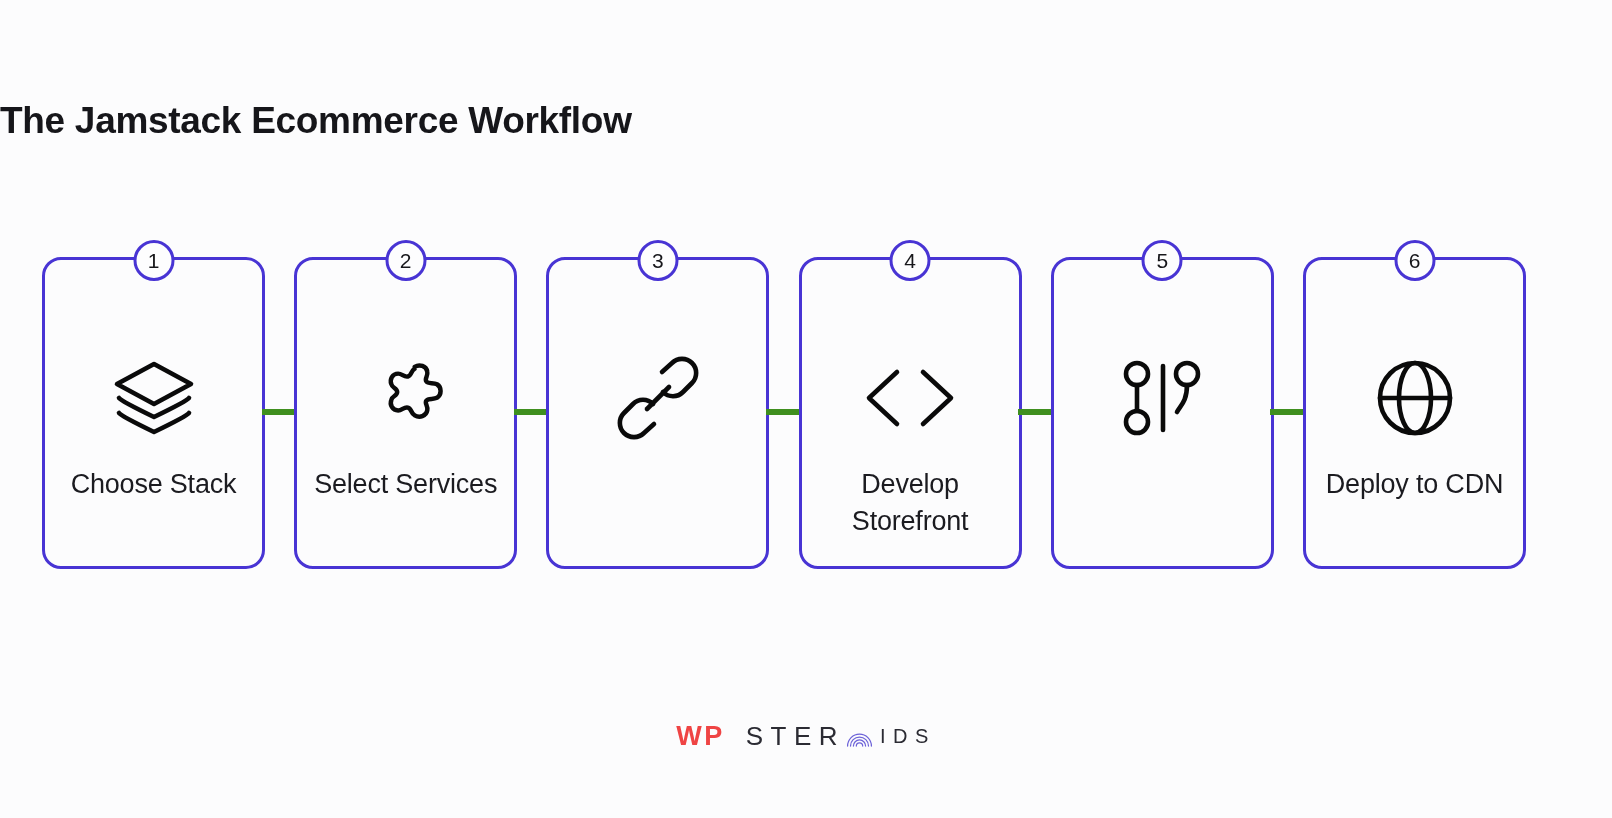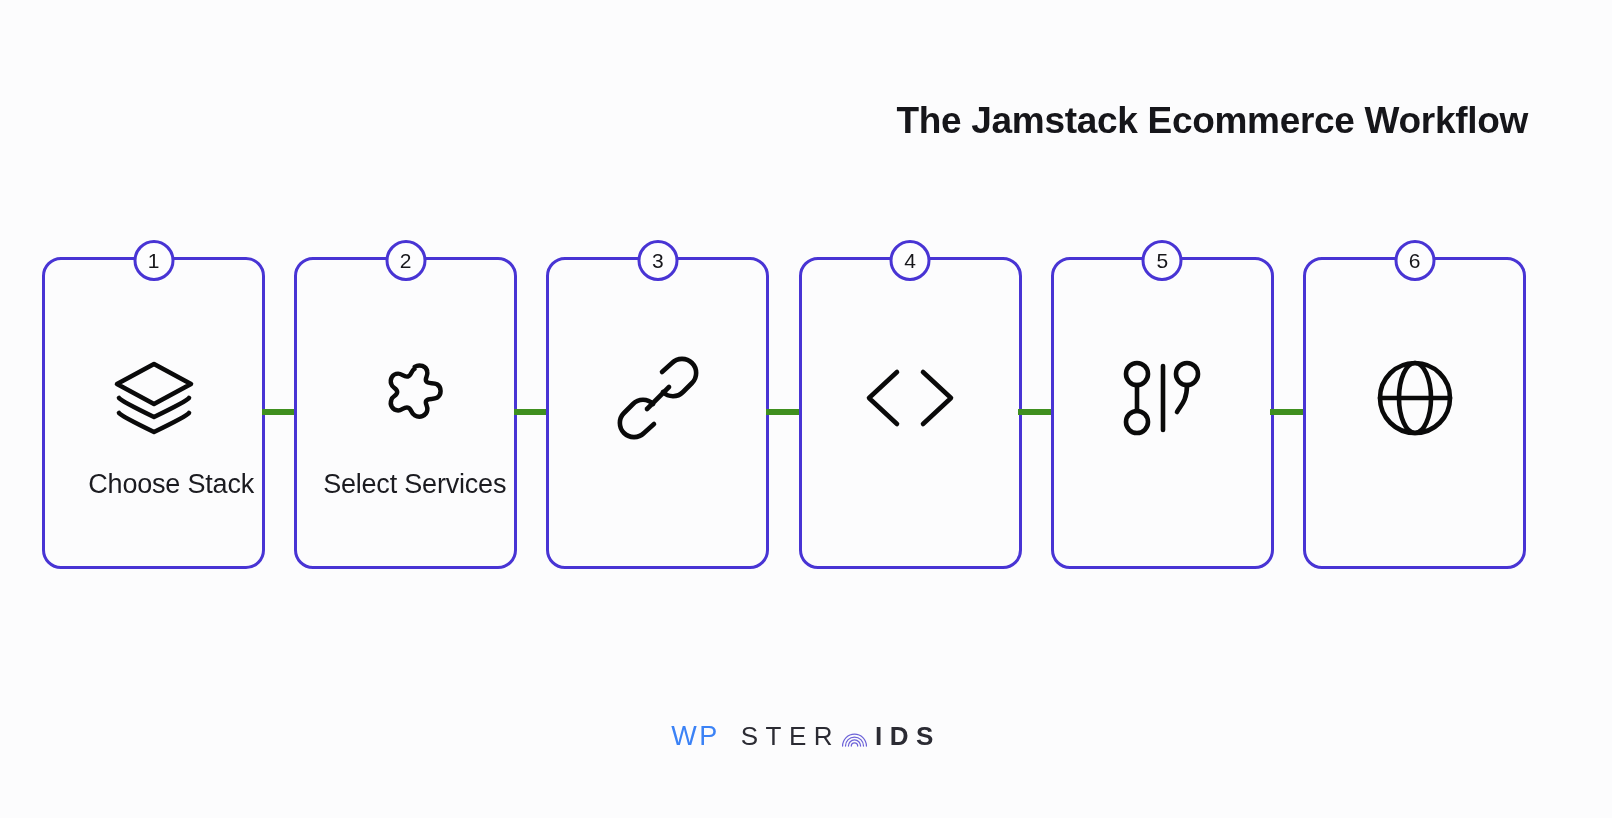--- a/index.html
+++ b/index.html
@@ -19,21 +19,21 @@
     position: absolute;
     inset: 0;
   }
 
   
   .title {
     position: absolute;
     top: 100px;
     left: 0;
     width: 1528px;
-    text-align: right;
+    text-align: left;
     font-size: 37px;
     font-weight: bold;
     letter-spacing: -0.3px;
     color: #16161a;
     white-space: nowrap;
   }
 
   
   .cards-row {
     position: absolute;
@@ -98,21 +98,21 @@
     display: block;
   }
 
   .card-label {
     position: absolute;
     top: 206px;
     left: 0;
     width: 100%;
     padding: 0 8px;
     box-sizing: border-box;
-    text-align: right;
+    text-align: center;
     font-size: 27px;
     line-height: 37px;
     color: #1b1b20;
     letter-spacing: -0.2px;
   }
 
   .connector {
     position: absolute;
     top: 155px;
     left: 50%;
@@ -128,41 +128,41 @@
     top: 718px;
     left: 0;
     width: 1612px;
     display: flex;
     align-items: center;
     justify-content: center;
     height: 36px;
   }
   .logo-wp {
     font-size: 27px;
-    font-weight: normal;
+    font-weight: bold;
     letter-spacing: 2.5px;
-    color: #3b82f6;
+    color: #ef4444;
   }
   .logo-ster {
     font-size: 26px;
     font-weight: 300;
     letter-spacing: 7.5px;
     color: #2b2b33;
     margin-left: 21px;
   }
   .logo-mark {
     width: 27px;
     height: 27px;
     margin: 0 4px 0 1px;
     position: relative;
     top: 1px;
   }
   .logo-ids {
-    font-size: 26px;
-    font-weight: 700;
+    font-size: 20px;
+    font-weight: 400;
     letter-spacing: 7.5px;
     color: #2b2b33;
     margin-left: 3px;
   }
 </style>
 </head>
 <body>
 
 <div class="infographic">
 
@@ -238,20 +238,21 @@
 
     <div class="step">
       <div class="card">
         <div class="badge">4</div>
         <div class="icon-wrap">
           <svg width="94" height="64" viewBox="0 0 94 64" fill="none" stroke="#0a0a0a" stroke-width="4.6" stroke-linecap="round" stroke-linejoin="round">
             <path d="M34 6 L6 32 L34 58"></path>
             <path d="M60 6 L88 32 L60 58"></path>
           </svg>
         </div>
+        <div class="card-label">Develop Storefront</div>
       </div>
     </div>
 
     <div class="connector-cell">
       <div class="connector"></div>
     </div>
 
     <div class="step">
       <div class="card">
         <div class="badge">5</div>
@@ -275,20 +276,21 @@
     <div class="step">
       <div class="card">
         <div class="badge">6</div>
         <div class="icon-wrap">
           <svg width="82" height="82" viewBox="0 0 82 82" fill="none" stroke="#0a0a0a" stroke-width="4.6" stroke-linecap="round" stroke-linejoin="round">
             <circle cx="41" cy="41" r="35"></circle>
             <path d="M6 41 L76 41"></path>
             <ellipse cx="41" cy="41" rx="16" ry="35"></ellipse>
           </svg>
         </div>
+        <div class="card-label">Deploy to CDN</div>
       </div>
     </div>
 
   </div>
 
   <div class="logo">
     <span class="logo-wp">WP</span>
     <span class="logo-ster">STER</span>
     <span class="logo-mark">
       <svg width="27" height="27" viewBox="0 0 27 27" fill="none" stroke="#6c62d8" stroke-width="1.25" stroke-linecap="round">

